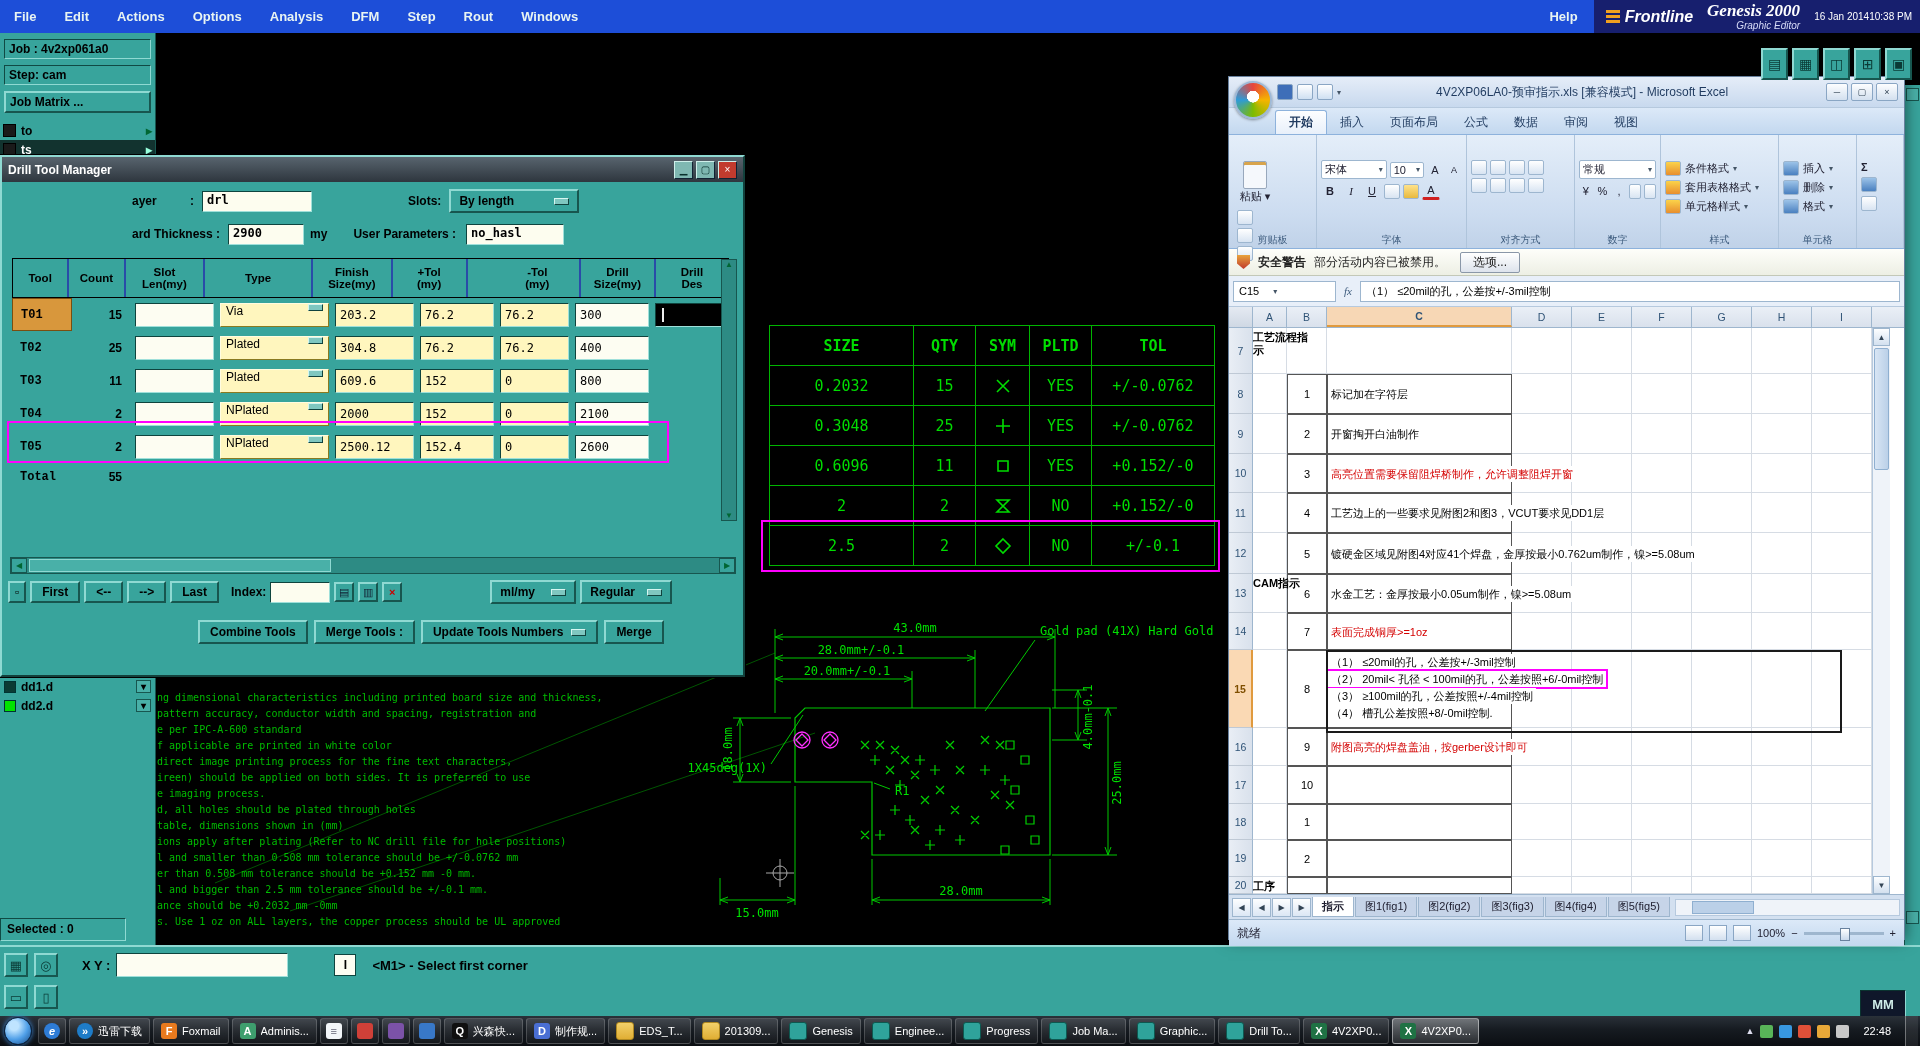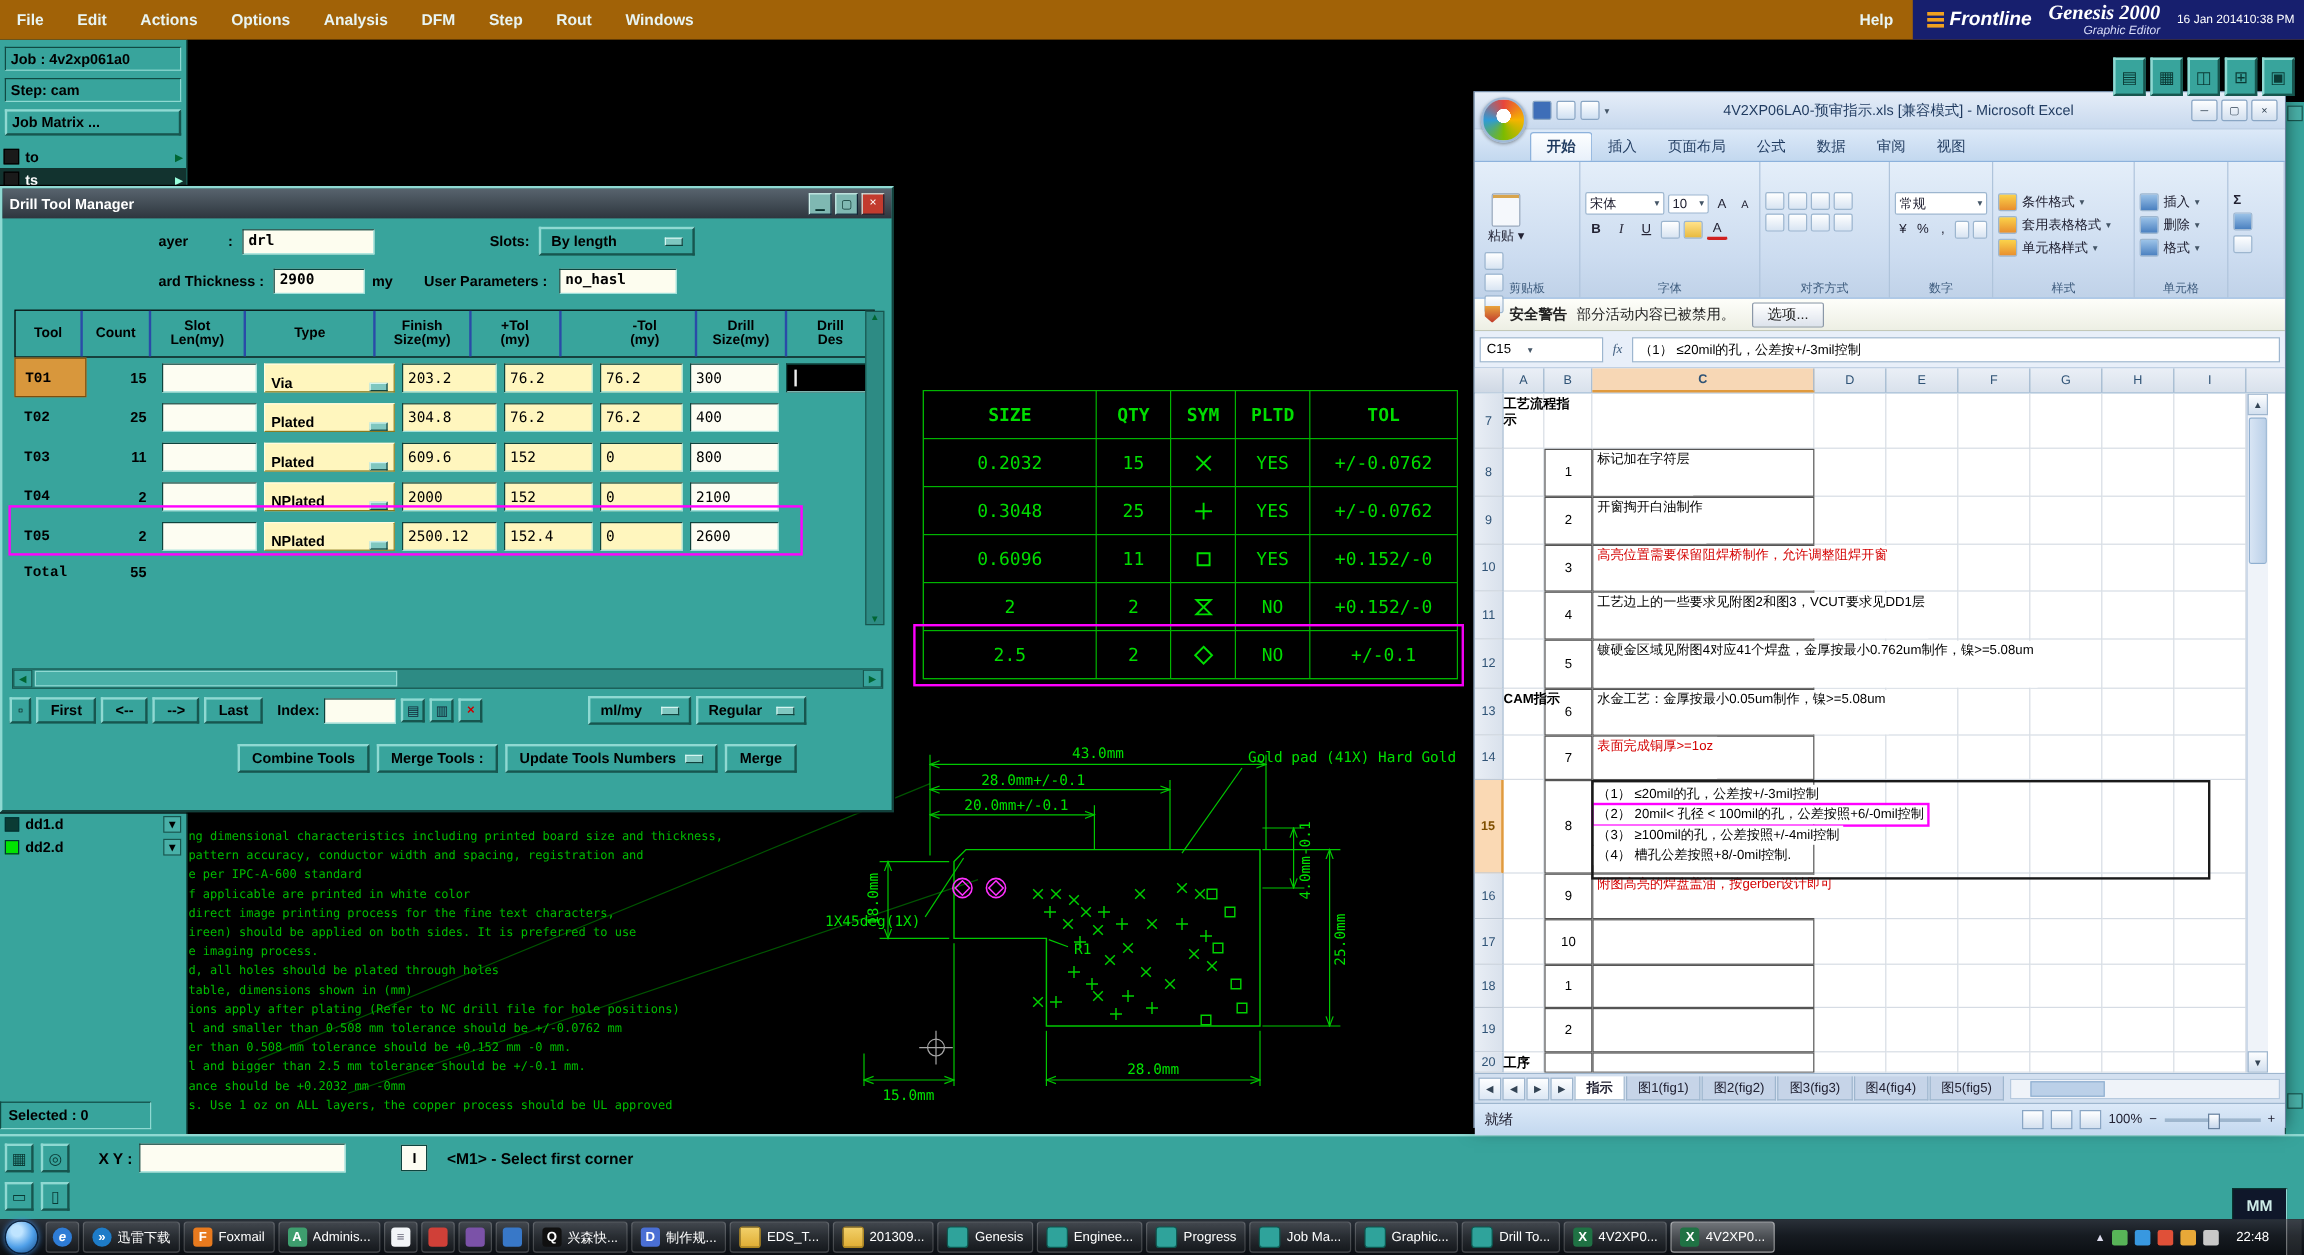--- a/index.html
+++ b/index.html
@@ -4,21 +4,21 @@
 <style>
   html,body{margin:0;padding:0;width:1920px;height:1046px;overflow:hidden;background:#000;
     font-family:"Liberation Sans",sans-serif;}
   #screen{position:absolute;left:0;top:0;width:1920px;height:1046px;background:#000;}
   
   .t3d{background:#38A49C;border-top:2px solid #8FD9D2;border-left:2px solid #8FD9D2;
        border-bottom:2px solid #17564F;border-right:2px solid #17564F;box-sizing:border-box;}
   .sunk1{background:#38A49C;border-top:1px solid #104A44;border-left:1px solid #104A44;
        border-bottom:1px solid #8FD9D2;border-right:1px solid #8FD9D2;box-sizing:border-box;}
   
-  #menubar{position:absolute;left:0;top:0;width:1920px;height:33px;background:#a16207;
+  #menubar{position:absolute;left:0;top:0;width:1920px;height:33px;background:#1d4ed8;
     display:flex;align-items:center;z-index:8;}
   #menu-items{display:flex;align-items:center;height:100%;}
   .mitem{padding:0 14px;color:#E8F4F2;font-size:13px;font-weight:bold;line-height:33px;}
   #menu-help{margin-left:auto;padding:0 16px;color:#E8F4F2;font-size:13px;font-weight:bold;}
   #brand{height:33px;background:#171F6E;display:flex;align-items:center;padding:0 8px 0 12px;gap:14px;}
   #fl-logo{display:flex;align-items:center;gap:5px;}
   .fl-bars{display:flex;flex-direction:column;gap:2px;}
   .fl-bars div{width:14px;height:3px;background:#F0A020;}
   .fl-name{color:#FFF;font-size:16px;font-weight:bold;font-style:italic;}
   #prod{display:flex;flex-direction:column;align-items:flex-end;line-height:1;}
@@ -86,21 +86,21 @@
   .countcell{font-size:12px;font-weight:bold;justify-content:flex-end;padding-right:10px;}
   .cell-inp{width:calc(100% - 6px);height:24px;box-sizing:border-box;border-top:1px solid #0E443E;border-left:1px solid #0E443E;
     border-bottom:1px solid #9FE0DA;border-right:1px solid #9FE0DA;font-family:"DejaVu Sans Mono",monospace;
     font-size:12px;display:flex;align-items:center;padding-left:4px;color:#000;}
   .cell-inp.white{background:#FDFDF2;}
   .cell-inp.yellow{background:#FFF6BE;}
   .cell-inp.black{background:#000;}
   .caret{width:2px;height:14px;background:#EEE;margin-left:2px;}
   .type-dd{width:calc(100% - 6px);height:24px;box-sizing:border-box;background:#FFF6BE;
     border-top:1px solid #FFFCE0;border-left:1px solid #FFFCE0;border-bottom:1px solid #8A7A20;border-right:1px solid #8A7A20;
-    display:flex;align-items:flex-end;justify-content:space-between;padding:0 5px;font-size:12px;font-weight:bold;}
+    display:flex;align-items:flex-start;justify-content:space-between;padding:0 5px;font-size:12px;font-weight:normal;}
   #dtm-total{display:flex;margin-left:10px;height:28px;align-items:center;font-size:12px;font-weight:bold;}
   #dtm-magenta{position:absolute;left:5px;top:264px;width:658px;height:38px;border:2px solid #FF00FF;z-index:4;}
   #dtm-vscroll{position:absolute;right:6px;top:102px;width:14px;height:260px;background:#2D8B84;
     border:1px solid #17564F;display:flex;flex-direction:column;justify-content:space-between;align-items:center;}
   #dtm-vscroll span{font-size:8px;color:#063;}
   #dtm-hscroll{position:absolute;left:8px;top:400px;width:724px;height:15px;background:#2D8B84;
     border:1px solid #17564F;display:flex;align-items:center;}
   #dtm-hscroll .harrow{width:14px;height:13px;background:#38A49C;border:1px solid #17564F;
     font-size:8px;display:flex;align-items:center;justify-content:center;color:#063;}
   #dtm-hthumb{width:300px;height:11px;background:#49B0A8;border:1px solid #8FD9D2;margin-left:2px;}
@@ -196,21 +196,21 @@
   #xl-gridwrap{position:relative;height:566px;background:#FFF;overflow:hidden;}
   #xl-grid{position:absolute;left:0;top:0;width:643px;}
   .xrow{display:flex;}
   .xc{box-sizing:border-box;border-right:1px solid #D6DCE4;border-bottom:1px solid #D6DCE4;font-size:11px;color:#000;}
   .rh{width:24px;background:linear-gradient(90deg,#E9EEF5,#D9E1EC);border-right:1px solid #9EB6CE;
     border-bottom:1px solid #BFC9D5;color:#2F5376;display:flex;align-items:center;justify-content:center;font-size:10.5px;}
   .rh.rhs{background:#FAD9B4;border-right:2px solid #E09A3E;font-weight:bold;color:#7F4F00;}
   .ca{width:34px;overflow:visible;font-size:11px;line-height:13px;padding-top:3px;}
   .aspill{position:relative;z-index:2;display:block;width:64px;background:transparent;font-weight:bold;}
   .cb{width:40px;display:flex;align-items:center;justify-content:center;}
-  .cc{width:185px;display:flex;position:relative;overflow:visible;}
+  .cc{width:185px;display:flex;align-items:center;position:relative;overflow:visible;}
   .cc.multi{flex-direction:column;align-items:flex-start;justify-content:flex-start;padding-top:3px;gap:1px;}
   .cx{width:60px;}
   .tb{border:1px solid #555 !important;}
   .spill{position:relative;z-index:2;background:#FFF;padding:0 3px;white-space:nowrap;font-size:11px;line-height:16px;}
   .spill.red{color:#D40000;}
   .spill.mg{outline:2px solid #FF00FF;}
   .selbox{position:absolute;left:-2px;top:-1px;width:512px;height:79px;border:2px solid #1A1A1A;z-index:3;pointer-events:none;}
   #xl-vscroll{position:absolute;left:643px;top:0;width:17px;height:566px;background:#EFF3F9;border-left:1px solid #B6C9DE;}
   #xl-vscroll .va{height:16px;border:1px solid #9EB6CE;background:linear-gradient(#FDFEFF,#D3E0EF);
     font-size:8px;color:#345;display:flex;align-items:center;justify-content:center;}

